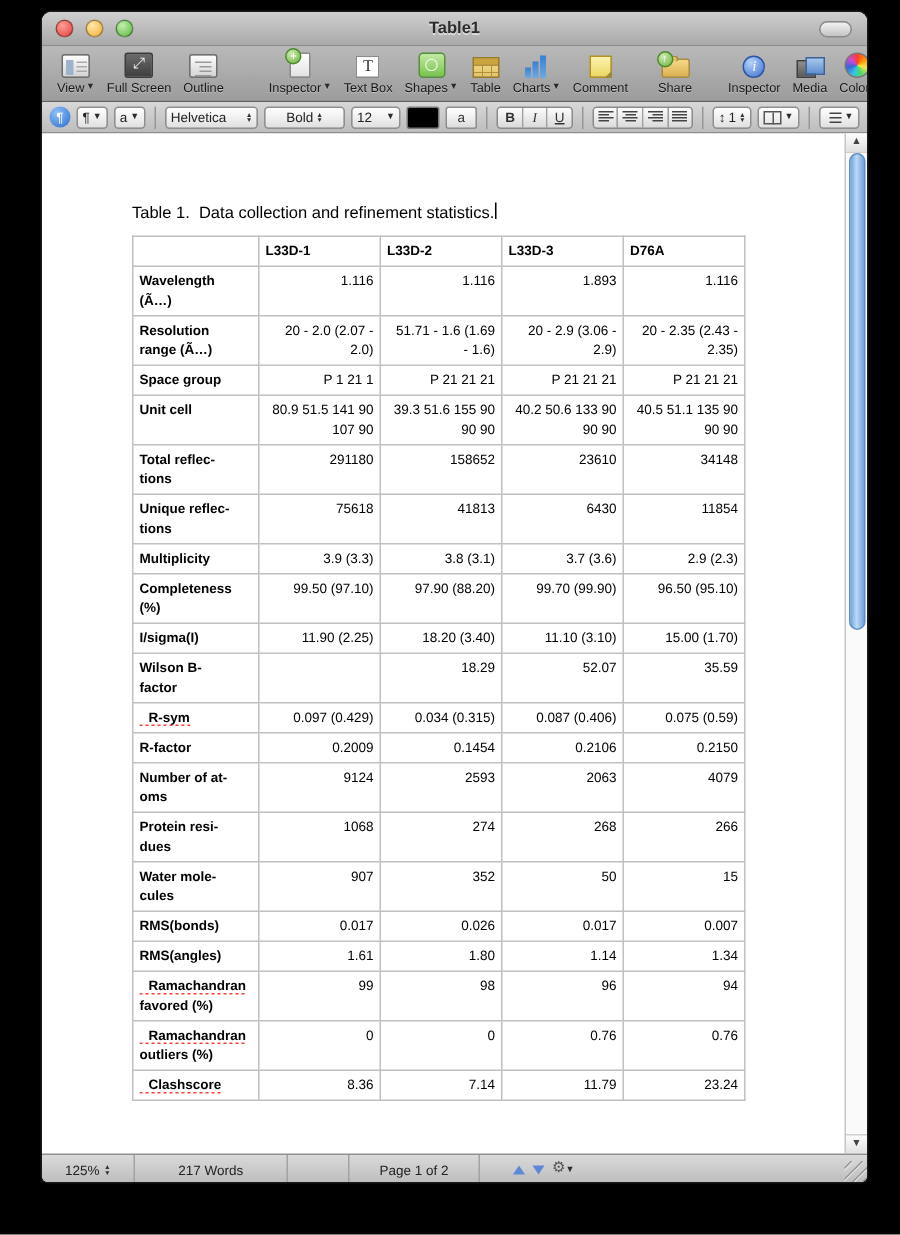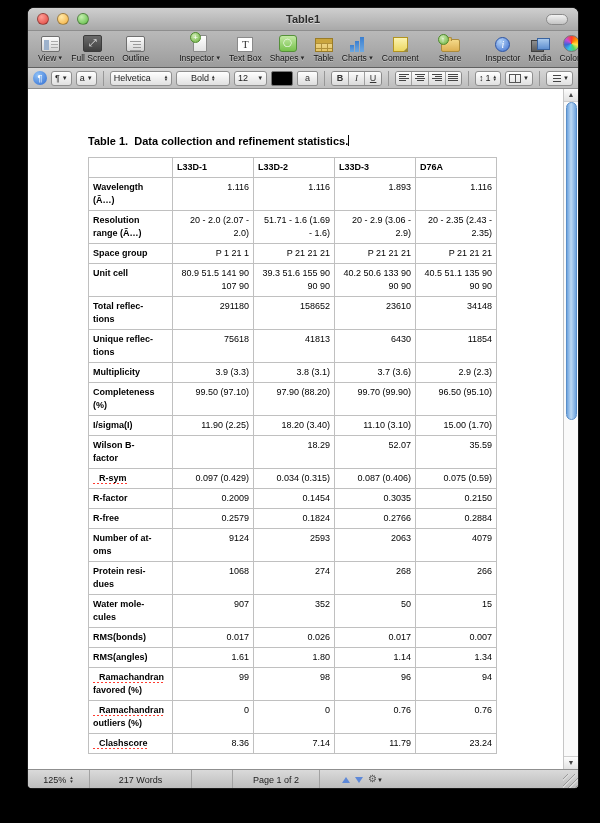--- a/index.html
+++ b/index.html
@@ -111,21 +111,21 @@
   .al-center{background-size:10px 1px,7px 1px,10px 1px,7px 1px;background-position:0 0,1.5px 2px,0 4px,1.5px 6px;}
   .al-right{background-size:10px 1px,7px 1px,10px 1px,7px 1px;background-position:0 0,3px 2px,0 4px,3px 6px;}
   .al-just{background-size:10px 1px,10px 1px,10px 1px,10px 1px;background-position:0 0,0 2px,0 4px,0 6px;}
   .i-cols{width:12px;height:9px;border:1px solid #555;box-sizing:border-box;
       background:linear-gradient(#555,#555) 5px 0/1px 9px no-repeat;}
   .i-list{width:11px;height:8px;background-repeat:no-repeat;background-image:
       linear-gradient(#444,#444),linear-gradient(#444,#444),linear-gradient(#444,#444);
       background-size:8px 1px,8px 1px,8px 1px;background-position:3px 1px,3px 4px,3px 7px;}
   
   .docarea{position:relative;height:680px;background:#fff;overflow:hidden;}
-  .doc-title{position:absolute;left:60px;top:46px;font-size:11px;font-weight:bold;color:#000;white-space:pre;}
+  .doc-title{position:absolute;left:60px;top:46px;font-size:11px;font-weight:normal;color:#000;white-space:pre;}
   .caret{display:inline-block;width:1px;height:11px;background:#000;vertical-align:-1px;}
   table.stats{position:absolute;left:60px;top:68px;width:409px;border-collapse:collapse;
       table-layout:fixed;font-size:9px;line-height:13px;color:#000;}
   table.stats col.c0{width:84px;} table.stats col.cd{width:81px;}
   table.stats td,table.stats th{border:1px solid #c0c0c0;padding:3px 4px;vertical-align:top;
       overflow:hidden;box-sizing:border-box;}
   table.stats th{font-weight:bold;text-align:left;height:20px;}
   td.rowlabel{font-weight:bold;text-align:left;}
   td.val{text-align:right;white-space:pre-line;}
   .sq{background-image:repeating-linear-gradient(to right,#ff3b30 0 2px,transparent 2px 4px);
@@ -469,31 +469,22 @@
             <td class="val">0.034 (0.315)</td>
             <td class="val">0.087 (0.406)</td>
             <td class="val">0.075 (0.59)</td>
           </tr>
           <tr>
             <td class="rowlabel">
               <div><span>R-factor</span></div>
             </td>
             <td class="val">0.2009</td>
             <td class="val">0.1454</td>
-            <td class="val">0.3035</td>
+            <td class="val">0.2106</td>
             <td class="val">0.2150</td>
-          </tr>
-          <tr>
-            <td class="rowlabel">
-              <div><span>R-free</span></div>
-            </td>
-            <td class="val">0.2579</td>
-            <td class="val">0.1824</td>
-            <td class="val">0.2766</td>
-            <td class="val">0.2884</td>
           </tr>
           <tr>
             <td class="rowlabel">
               <div><span>Number of at-</span></div>
               <div><span>oms</span></div>
             </td>
             <td class="val">9124</td>
             <td class="val">2593</td>
             <td class="val">2063</td>
             <td class="val">4079</td>

